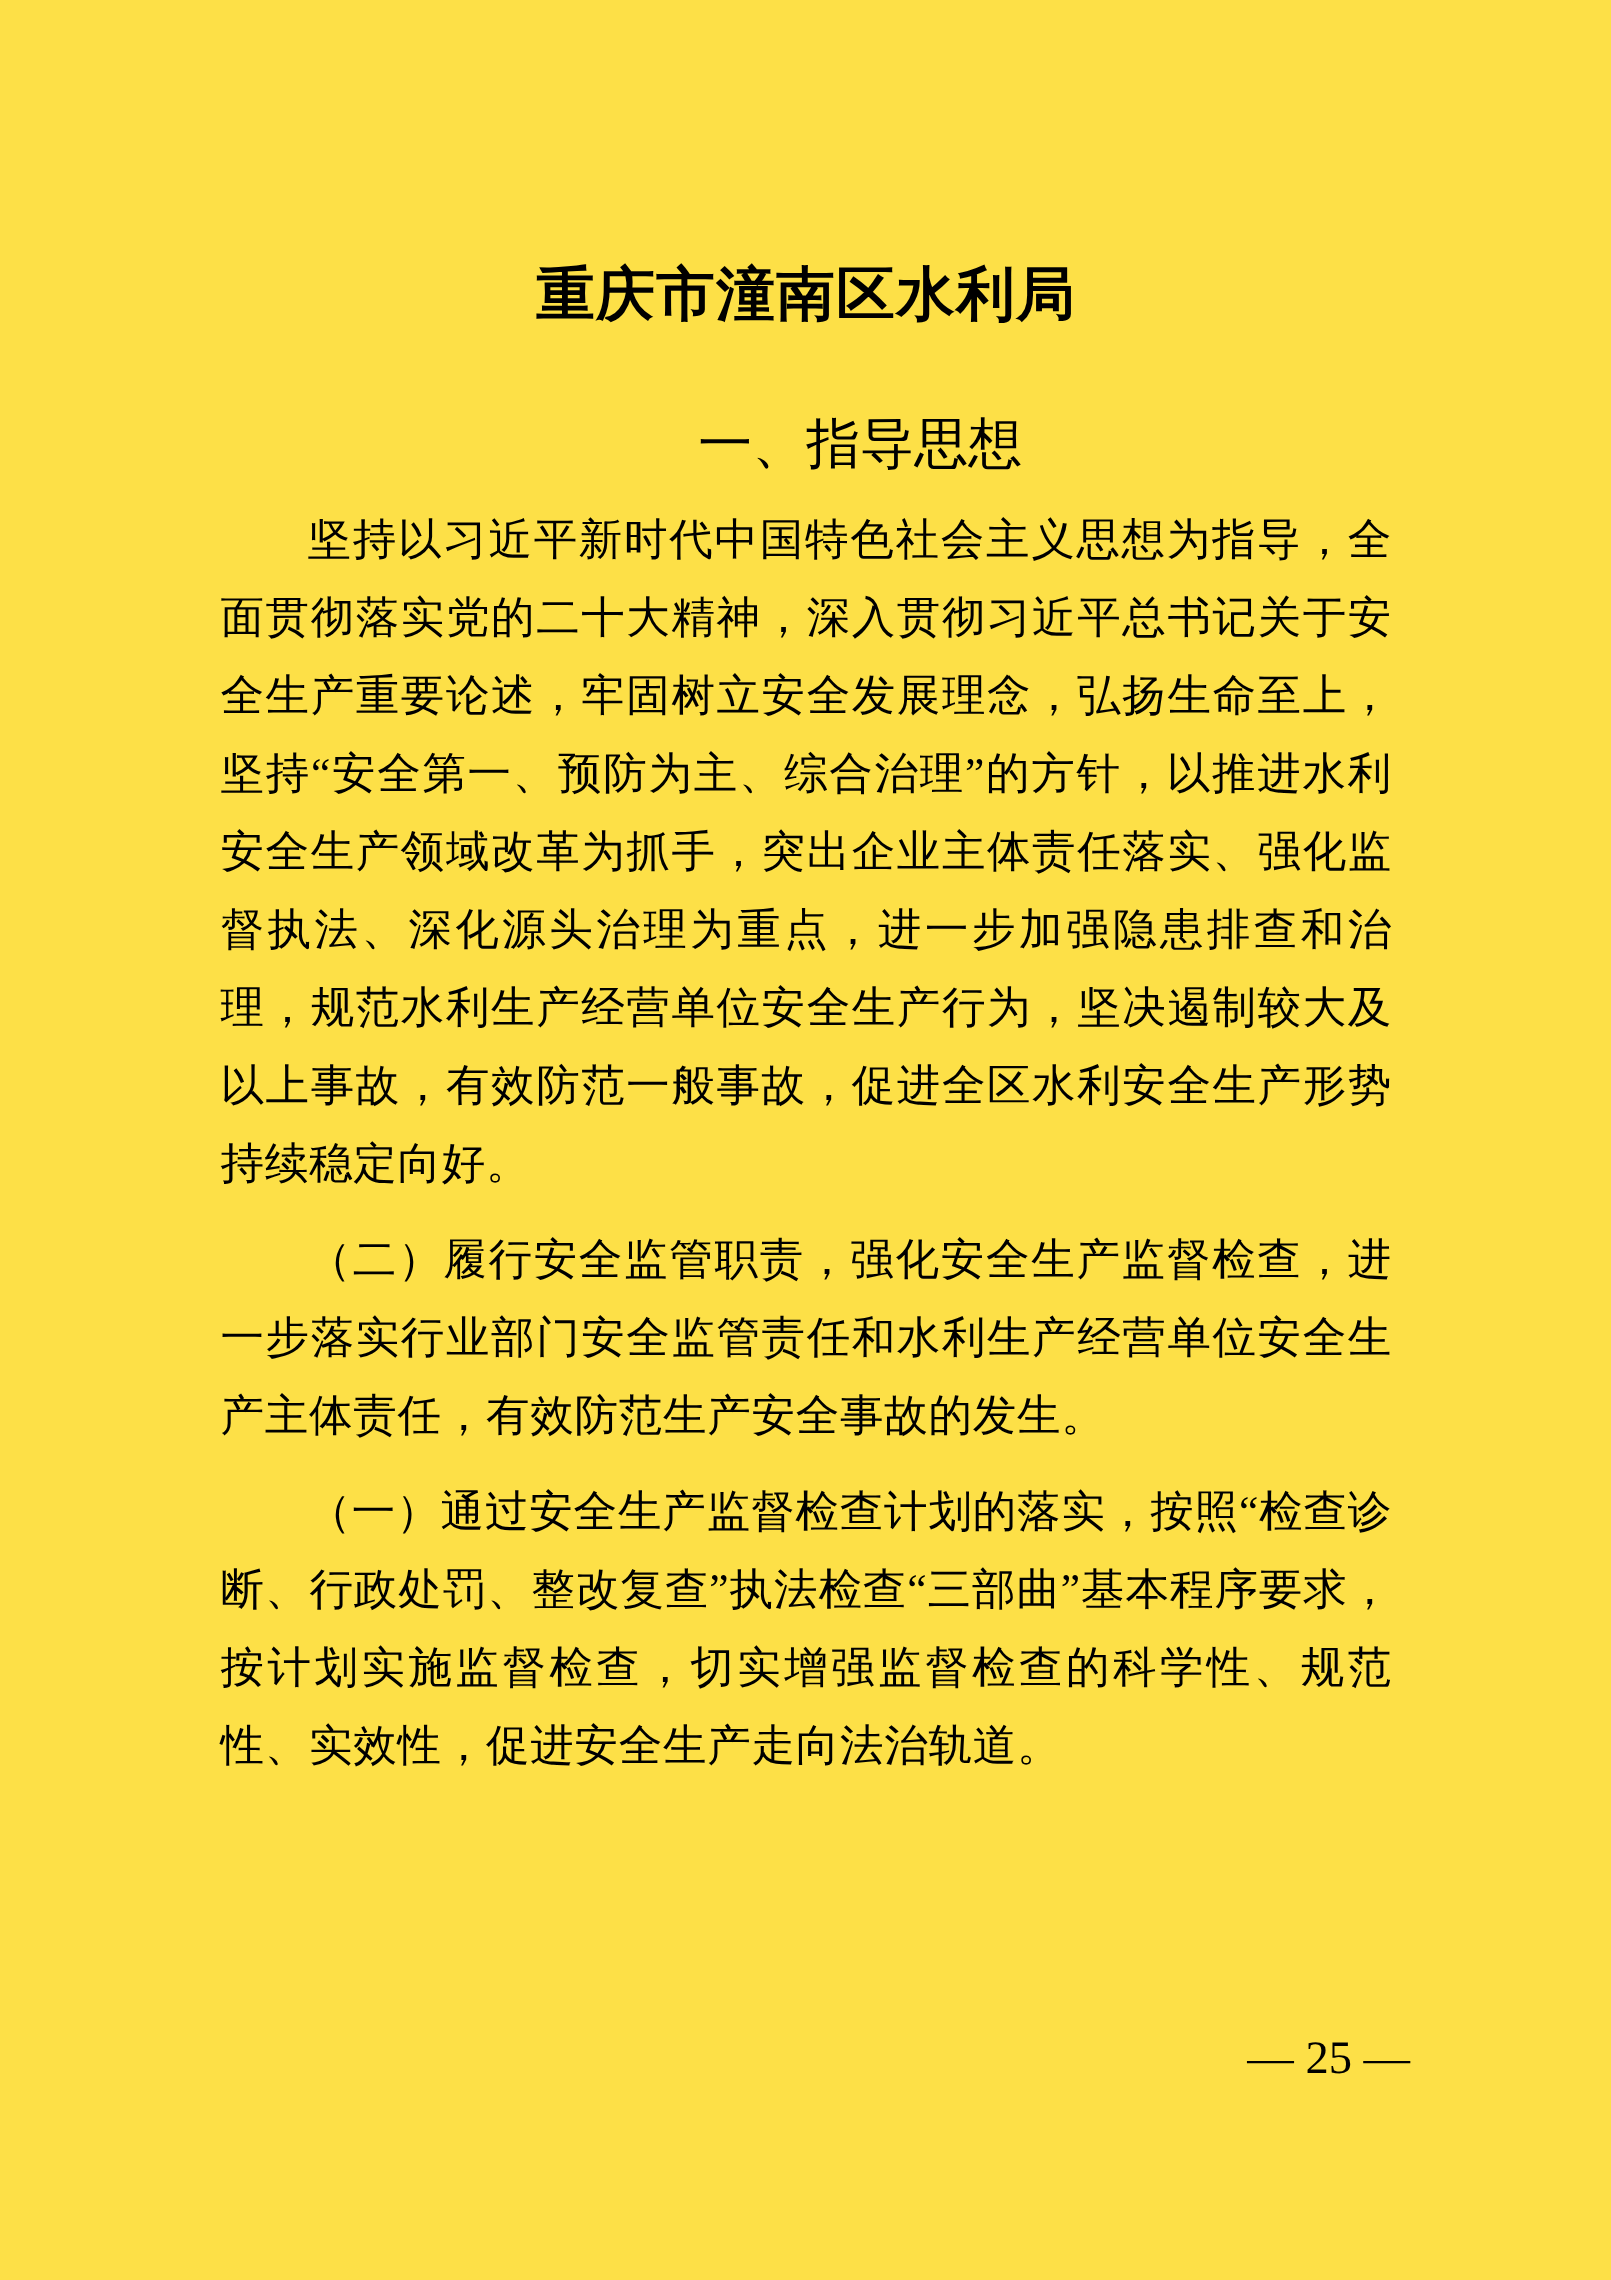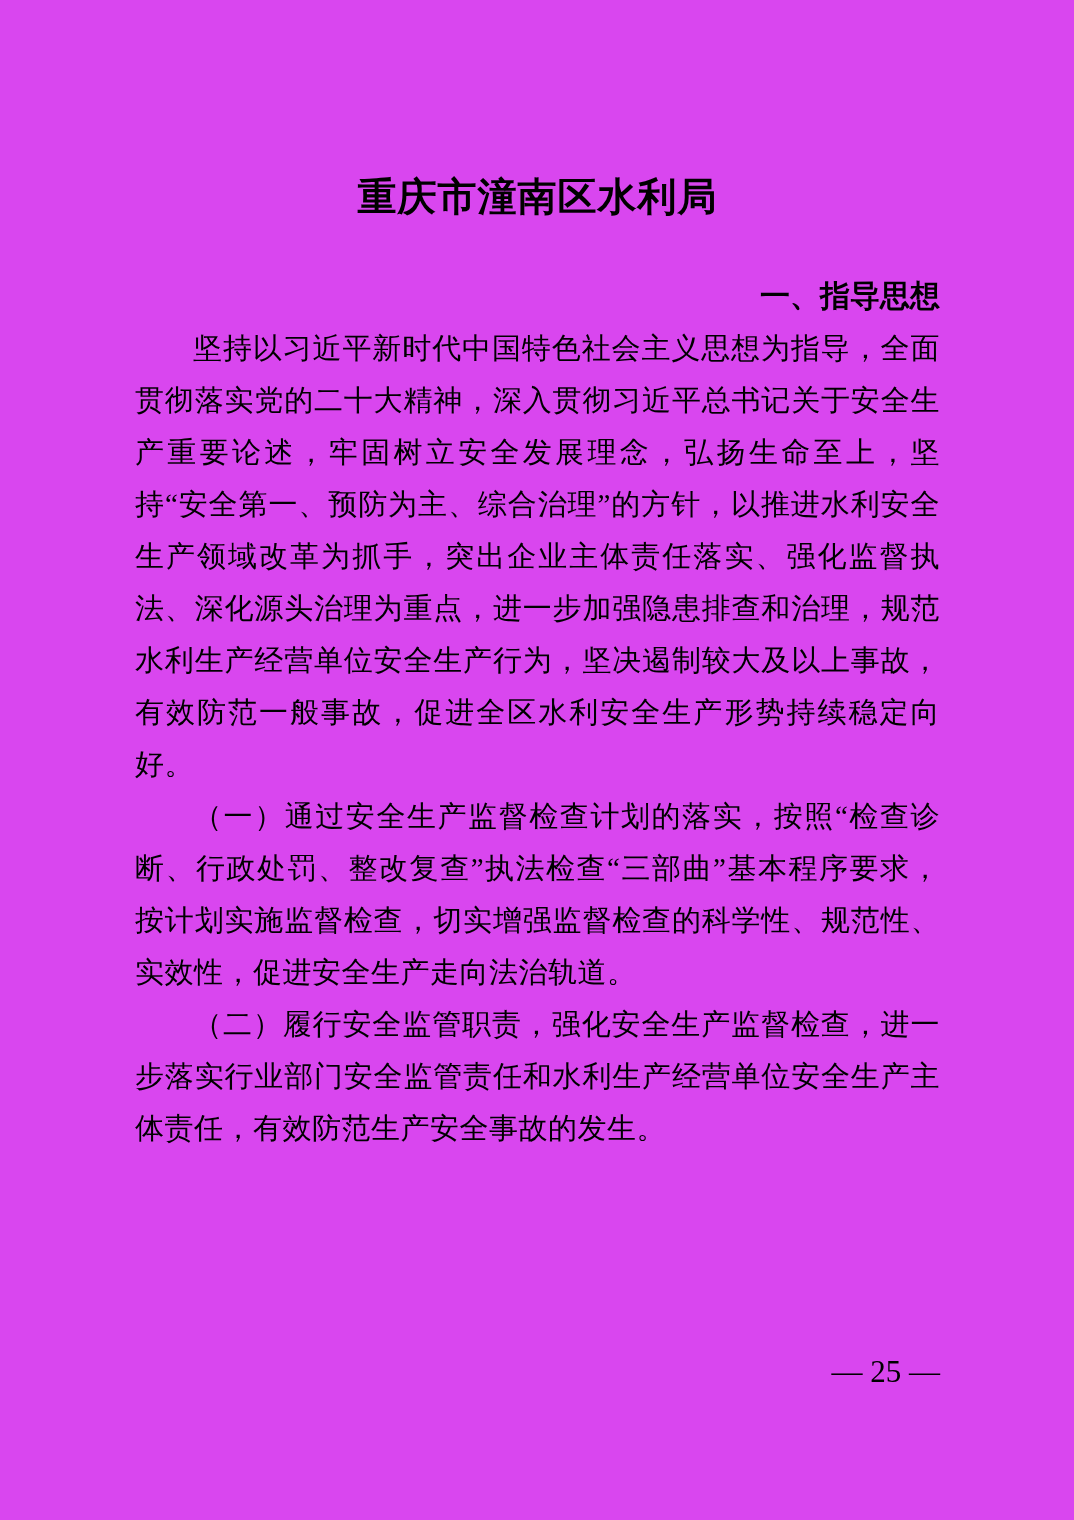--- a/index.html
+++ b/index.html
@@ -5,21 +5,21 @@
   html, body {
     margin: 0;
     padding: 0;
     background: #ffffff;
   }
   .page {
     position: relative;
     width: 1074px;
     height: 1520px;
     margin: 0 auto;
-    background: #d946ef;
+    background: #fde047;
     box-sizing: border-box;
     padding: 168px 134px 0 135px;
     font-family: "Liberation Serif", "DejaVu Serif", serif;
     color: #000000;
     overflow: hidden;
   }
   .doc-title {
     margin: 0 0 44px 0;
     text-align: center;
     font-weight: bold;
@@ -32,29 +32,29 @@
     display: block;
     white-space: nowrap;
   }
   .doc-body {
     font-size: 29px;
     line-height: 52px;
     text-align: justify;
   }
   .section-heading {
     margin: 0;
-    font-size: 30px;
+    font-size: 36px;
     line-height: 52px;
-    font-weight: bold;
+    font-weight: normal;
     text-indent: 2em;
-    text-align: right;
+    text-align: center;
     font-family: "Liberation Sans", "DejaVu Sans", sans-serif;
   }
   .doc-paragraph {
-    margin: 0;
+    margin: 12px;
     text-indent: 2em;
     letter-spacing: 0.5px;
   }
   .page-number {
     position: absolute;
     right: 134px;
     top: 1352px;
     font-size: 31px;
     line-height: 40px;
     font-family: "Liberation Serif", "DejaVu Serif", serif;
@@ -70,22 +70,22 @@
     <span class="title-line">重庆市潼南区水利局</span>
   </h1>
 
   <div class="doc-body">
 
     <h2 class="section-heading">一、指导思想</h2>
 
     <p class="doc-paragraph">坚持以习近平新时代中国特色社会主义思想为指导，全面贯彻落实党的二十大精神，深入贯彻习近平总书记关于安全生产重要论述，牢固树立安全发展理念，弘扬生命至上，坚持“安全第一、预防为主、综合治理”的方针，以推进水利安全生产领域改革为抓手，突出企业主体责任落实、强化监督执法、深化源头治理为重点，进一步加强隐患排查和治理，规范水利生产经营单位安全生产行为，坚决遏制较大及以上事故，有效防范一般事故，促进全区水利安全生产形势持续稳定向好。</p>
 
 
+    <p class="doc-paragraph">（二）履行安全监管职责，强化安全生产监督检查，进一步落实行业部门安全监管责任和水利生产经营单位安全生产主体责任，有效防范生产安全事故的发生。</p>
+
     <p class="doc-paragraph">（一）通过安全生产监督检查计划的落实，按照“检查诊断、行政处罚、整改复查”执法检查“三部曲”基本程序要求，按计划实施监督检查，切实增强监督检查的科学性、规范性、实效性，促进安全生产走向法治轨道。</p>
-
-    <p class="doc-paragraph">（二）履行安全监管职责，强化安全生产监督检查，进一步落实行业部门安全监管责任和水利生产经营单位安全生产主体责任，有效防范生产安全事故的发生。</p>
 
 
   </div>
 
   <div class="page-number">— 25 —</div>
 
 </div>
 
 </body></html>

